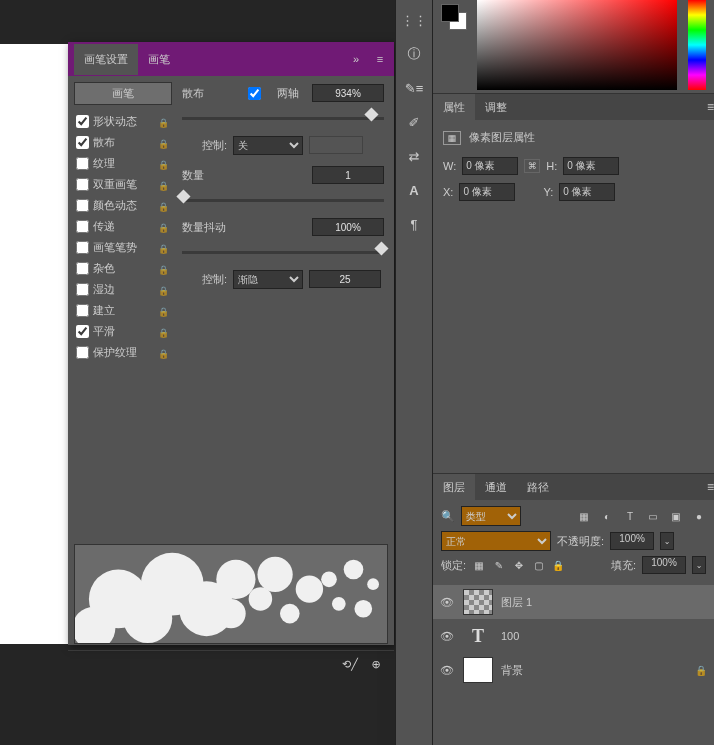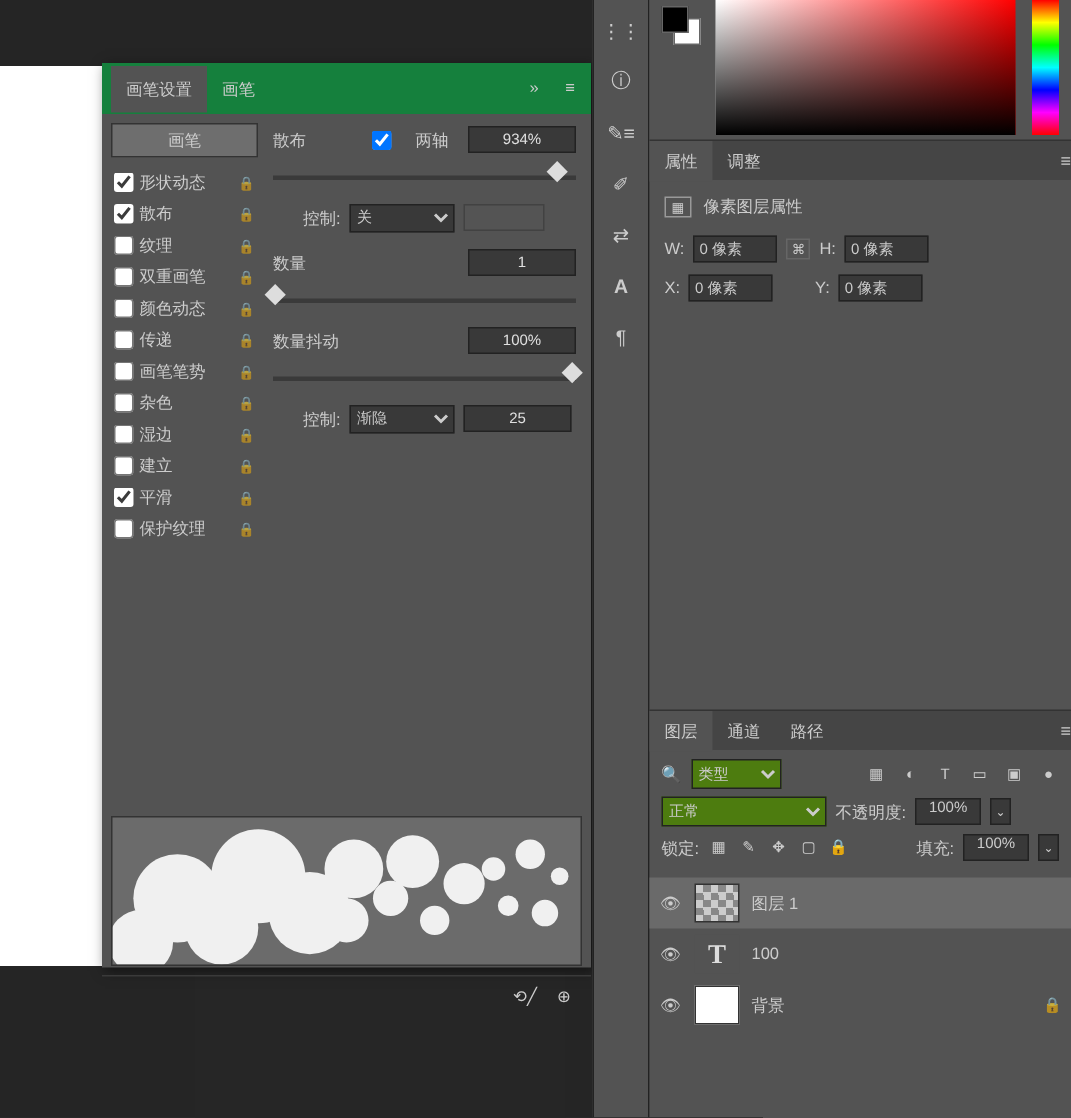--- a/index.html
+++ b/index.html
@@ -2,21 +2,21 @@
 <html><head>
 <meta charset="utf-8">
 <style>
 * { box-sizing: border-box; margin: 0; padding: 0; font-family: "Microsoft YaHei", sans-serif; }
 body { background: #323232; color: #ccc; font-size: 11px; width: 714px; height: 745px; overflow: hidden; position: relative; }
 .canvas-bg { position: absolute; top: 0; left: 0; width: 714px; height: 745px; background: #252525; }
 .canvas-white { position: absolute; top: 44px; left: 0; width: 68px; height: 600px; background: #fff; }
 .canvas-dark { position: absolute; top: 648px; left: 130px; width: 247px; height: 97px; background: #262626; }
 
 .brush-panel { position: absolute; top: 42px; left: 68px; width: 326px; height: 603px; background: #535353; box-shadow: 2px 2px 8px rgba(0,0,0,0.5); }
-.panel-tabs { height: 34px; background: #15803d; display: flex; align-items: center; padding: 0 6px; }
+.panel-tabs { height: 34px; background: #701a75; display: flex; align-items: center; padding: 0 6px; }
 .tab { padding: 8px 10px; cursor: pointer; color: #ccc; }
 .tab.active { background: #535353; }
 .tab-icons { margin-left: auto; display: flex; gap: 8px; align-items: center; }
 .icon-btn { width: 16px; height: 16px; display: flex; align-items: center; justify-content: center; cursor: pointer; color: #ccc; }
 
 .brush-body { display: flex; padding: 6px; gap: 6px; height: 462px; }
 .brush-left { width: 98px; }
 .brush-header-btn { background: #6e6e6e; border: 1px solid #333; text-align: center; padding: 3px 0; margin-bottom: 6px; font-size: 11px; cursor:pointer; }
 .brush-list { }
 .brush-row { display: flex; align-items: center; height: 21px; padding: 0 2px; justify-content: space-between; }
@@ -59,21 +59,21 @@
 .prop-head .picon { width:18px; height:14px; border:1px solid #999; display:flex; align-items:center; justify-content:center; font-size:9px;}
 .dim-row { display: flex; align-items: center; gap: 6px; margin-bottom: 8px; font-size:11px;}
 .dim-input { width: 56px; height: 18px; background: #393939; border: 1px solid #222; color: #ccc; font-size: 10px; padding:0 3px;}
 .link-icon { width:16px; height:14px; display:flex; align-items:center; justify-content:center; border:1px solid #666; font-size:9px;}
 .props-space { height: 254px; }
 
 .layers-panel { }
 .layer-tabs { height: 26px; display: flex; align-items: center; background: #454545; }
 .layer-controls { padding: 6px 8px; }
 .lc-row { display: flex; align-items: center; gap: 6px; margin-bottom: 5px; font-size:11px;}
-.lc-select { height: 20px; background: #4d7c0f; border: 1px solid #222; color: #ccc; font-size: 10px; flex:0 0 auto;}
+.lc-select { height: 20px; background: #a16207; border: 1px solid #222; color: #ccc; font-size: 10px; flex:0 0 auto;}
 .lc-icons { display:flex; gap:9px; margin-left:auto;}
 .lc-icon { width:14px; height:14px; display:flex; align-items:center; justify-content:center; font-size:10px; color:#ccc;}
 .pct-box { width:44px; height:18px; background:#393939; border:1px solid #222; text-align:center; font-size:10px; color:#ccc;}
 .drop-arrow { width:14px; height:18px; background:#393939; border:1px solid #222; display:flex; align-items:center; justify-content:center; font-size:8px;}
 
 .layer-list { }
 .layer-item { display: flex; align-items: center; height: 34px; padding: 0 6px; gap: 8px; }
 .layer-item.selected { background: #6a6a6a; }
 .eye { width:16px; text-align:center; font-size:11px; cursor:pointer;}
 .thumb { width: 30px; height: 26px; border:1px solid #333;}

